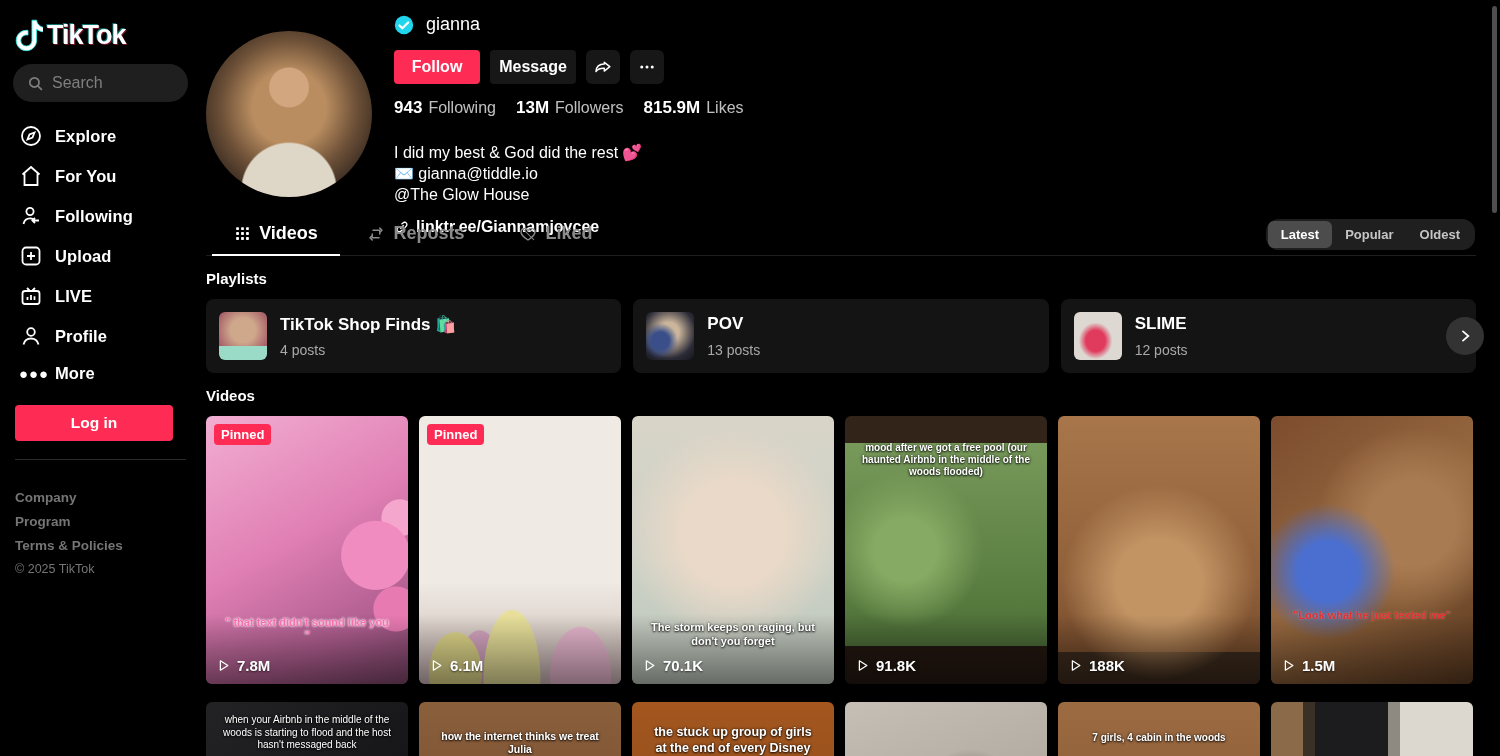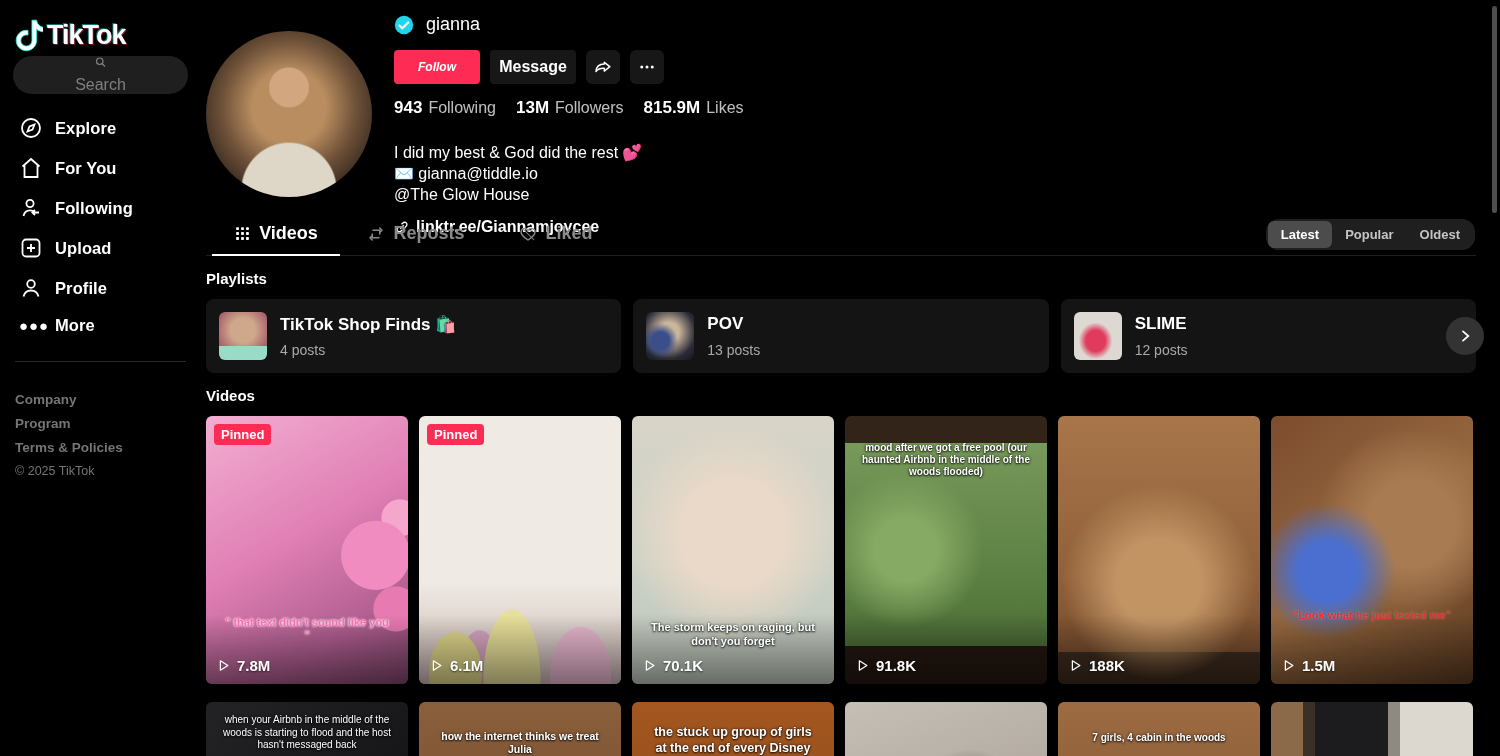--- a/index.html
+++ b/index.html
@@ -5,22 +5,22 @@
   * { margin:0; padding:0; box-sizing:border-box; }
   html,body { width:1500px; height:756px; background:#000; overflow:hidden;
               font-family:"Liberation Sans", sans-serif; color:#fff; }
 
   
   .sidebar { position:absolute; left:0; top:0; width:200px; height:756px; padding:14px 12px 0 13px; background:#000; z-index:5; }
   .logo-row { display:flex; align-items:center; gap:4px; height:42px; }
   .logo-note { width:30px; height:34px; }
   .logo-text { font-size:27px; font-weight:bold; letter-spacing:-1px;
                text-shadow:-1px -1px 0 rgba(37,244,238,.45), 1px 1px 0 rgba(254,44,85,.45); }
-  .search-pill { margin-top:0; display:flex; align-items:center; gap:8px; height:38px;
-                 background:#1f1f1f; border-radius:92px; padding:0 14px; cursor:text;flex-direction:column; }
+  .search-pill { margin-top:8px; display:flex; align-items:center; gap:8px; height:38px;
+                 background:#1f1f1f; border-radius:92px; padding:0 14px; cursor:text; }
   .search-pill span { color:#7f7f7f; font-size:16px; }
   .nav { margin-top:14px; }
   .nav-item { display:flex; align-items:center; gap:12px; padding:8px 6px; border-radius:6px; cursor:pointer; }
   .nav-item svg { width:24px; height:24px; flex:0 0 24px; }
   .nav-item .lbl { font-size:16.5px; font-weight:bold; letter-spacing:.1px; }
   .nav-item.dots .dot-glyph { width:24px; text-align:center; font-size:15px; letter-spacing:1px; }
   .login-btn { margin:14px 2px 0 2px; width:158px; height:36px; background:#fe2c55; border:none;
                color:#fff; font-weight:bold; font-size:15.5px; border-radius:4px; cursor:pointer;
                font-family:"Liberation Sans", sans-serif; display:block; }
   .side-divider { margin:18px 2px 0 2px; border-top:1px solid #2a2a2a; }
@@ -38,21 +38,21 @@
               radial-gradient(circle at 50% 34%, #d2a67e 0 14%, transparent 15%),
               radial-gradient(circle at 50% 46%, #b98d60 0 30%, #6e5138 55%, #35281f 78%, #1d1611 100%);
             cursor:pointer; }
   .pinfo { position:absolute; left:188px; top:14px; }
   .name-row { display:flex; align-items:center; gap:8px; }
   .username { font-size:25px; font-weight:bold; letter-spacing:-.3px; }
   .verified { width:20px; height:20px; }
   .nickname { font-size:18px; margin-left:4px; }
   .btn-row { display:flex; gap:10px; margin-top:15px; }
   .follow-btn { width:86px; height:34px; background:#fe2c55; color:#fff; border:none; border-radius:4px;
-                font-size:12px; font-weight:bold; cursor:pointer; font-family:"Liberation Sans", sans-serif;font-style:italic; }
+                font-size:16px; font-weight:bold; cursor:pointer; font-family:"Liberation Sans", sans-serif; }
   .message-btn { width:86px; height:34px; background:rgba(255,255,255,.09); color:#fff; border:none; border-radius:4px;
                  font-size:16px; font-weight:bold; cursor:pointer; font-family:"Liberation Sans", sans-serif; }
   .sq-btn { width:34px; height:34px; background:rgba(255,255,255,.09); border:none; border-radius:6px;
             display:flex; align-items:center; justify-content:center; cursor:pointer; color:#fff; }
   .stats-row { display:flex; gap:20px; margin-top:14px; align-items:baseline; }
   .stat { display:flex; gap:6px; align-items:baseline; cursor:pointer; }
   .stat .v { font-size:17px; font-weight:bold; }
   .stat .l { font-size:16px; color:rgba(255,255,255,.75); }
   .bio { margin-top:24px; font-size:16px; line-height:21px; }
   .bio-link { display:flex; align-items:center; gap:6px; margin-top:13px; font-size:16px; font-weight:bold; cursor:pointer; }
@@ -192,31 +192,39 @@
     </div>
     <div class="nav-item">
       <svg viewBox="0 0 24 24" fill="none" stroke="#fff" stroke-width="1.8">
           <rect x="3.5" y="3.5" width="17" height="17" rx="3.5"></rect>
           <path d="M12 8v8M8 12h8"></path>
         </svg>
       <span class="lbl">Upload</span>
     </div>
     <div class="nav-item">
       <svg viewBox="0 0 24 24" fill="none" stroke="#fff" stroke-width="1.8">
+          <rect x="3.5" y="7" width="17" height="13" rx="2.5"></rect>
+          <path d="M8 4l2.5 2.5M16 4l-2.5 2.5M8.5 16v-3M12 16v-5M15.5 16v-3.8"></path>
+        </svg>
+      <span class="lbl">LIVE</span>
+    </div>
+    <div class="nav-item">
+      <svg viewBox="0 0 24 24" fill="none" stroke="#fff" stroke-width="1.8">
           <circle cx="12" cy="8" r="3.8"></circle>
           <path d="M4.5 20.5c1-4 4-6 7.5-6s6.5 2 7.5 6"></path>
         </svg>
       <span class="lbl">Profile</span>
     </div>
     <div class="nav-item dots">
       <span class="dot-glyph">●●●</span>
       <span class="lbl">More</span>
     </div>
   </div>
 
+  <button class="login-btn">Log in</button>
   <div class="side-divider"></div>
 
   <div class="footer-links">
     <div class="flink">Company</div>
     <div class="flink">Program</div>
     <div class="flink">Terms &amp; Policies</div>
     <div class="copyright">© 2025 TikTok</div>
   </div>
 </div>
 

